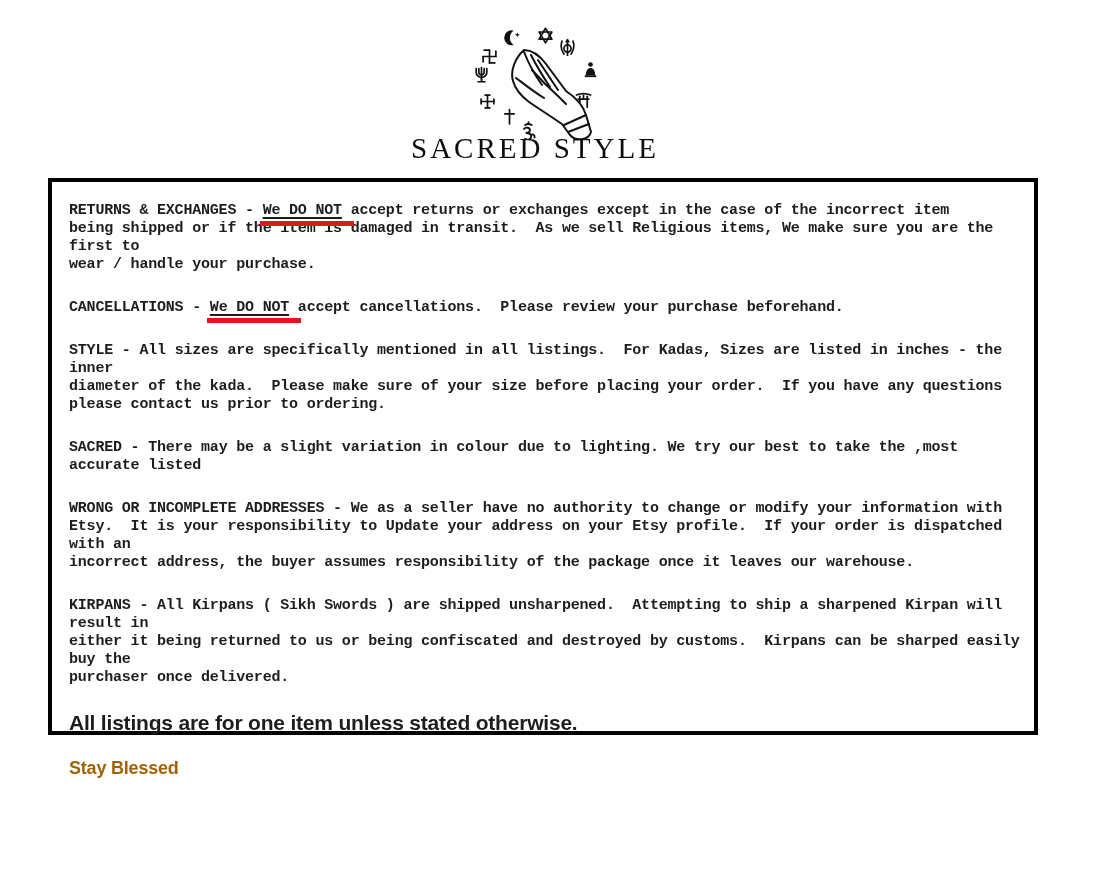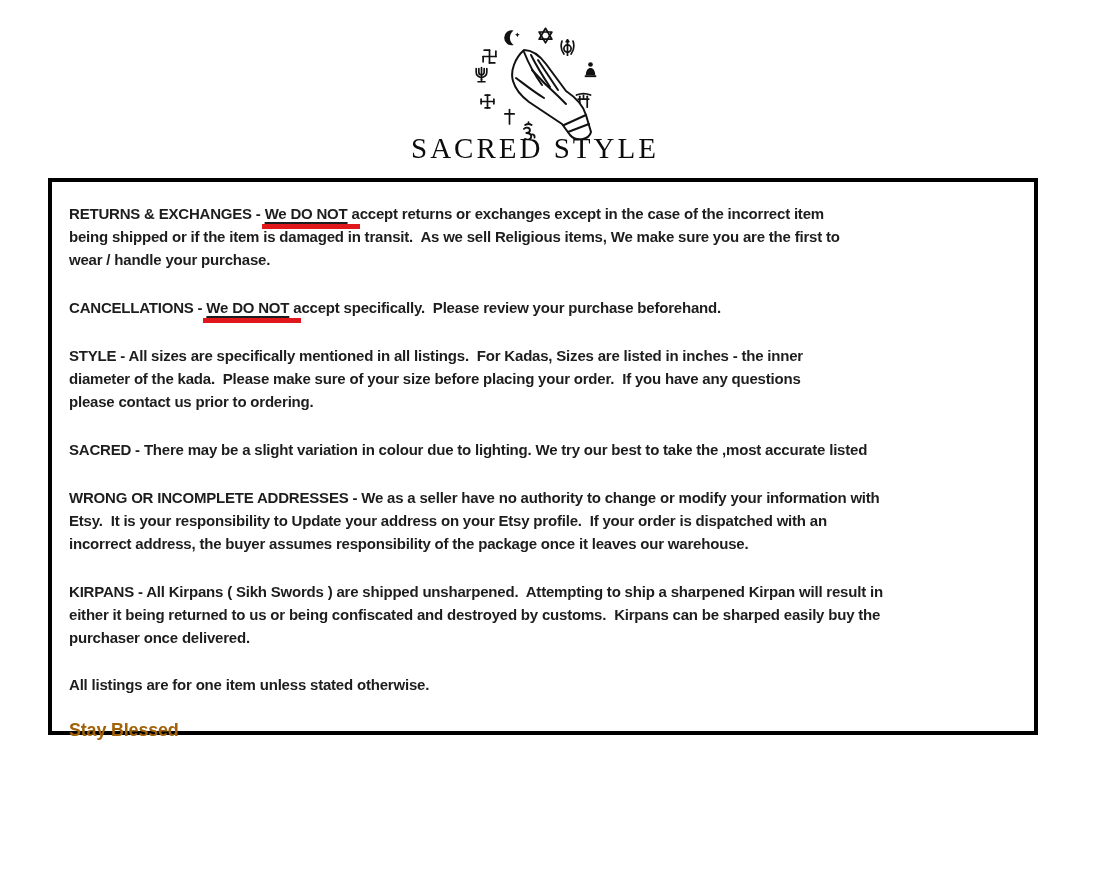--- a/index.html
+++ b/index.html
@@ -33,37 +33,38 @@
   }
   
   .policy-box {
     position:absolute; left:48px; top:178px;
     width:990px; height:557px;
     border:4px solid #000;
     background:#fff;
     padding:20px 8px 0 17px;
   }
   .policy {
-    font-size:15px; font-weight:bold; line-height:23px;
+    font-size:15px; font-weight:bold; line-height:18px;
     letter-spacing:-0.2px; color:#1d1d1d;
     white-space:pre-wrap;
     margin:0 0 25px 0;
+    font-family:Liberation Mono, monospace;
   }
   .donot {
     position:relative;
     text-decoration:underline;
     text-decoration-thickness:1.5px;
     text-underline-offset:3px;
   }
   .donot::after {
     content:""; position:absolute; left:-3px; right:-12px; bottom:-7px;
     height:5px; background:#e0181c;
   }
   .footnote {
-    font-size:15px; font-weight:bold; line-height:21px; letter-spacing:-0.2px;
+    font-size:21px; font-weight:bold; line-height:21px; letter-spacing:-0.2px;
     color:#1d1d1d; margin:0 0 25px 0;
   }
   .signoff {
     font-size:18px; font-weight:bold; color:#a16207; letter-spacing:-0.2px;
   }
   .ink { stroke:#111; fill:none; stroke-width:1.6; stroke-linecap:round; stroke-linejoin:round; }
 </style>
 </head>
 <body>
 
@@ -196,21 +197,21 @@
 
   <div class="brand-title">SACRED STYLE</div>
 </div>
 
 <div class="policy-box">
 
   <p class="policy"><span>RETURNS &amp; EXCHANGES</span><span> - </span><span class="donot">We DO NOT</span><span> accept returns or exchanges except in the case of the incorrect item
 being shipped or if the item is damaged in transit.  As we sell Religious items, We make sure you are the first to
 wear / handle your purchase.</span></p>
 
-  <p class="policy"><span>CANCELLATIONS</span><span> - </span><span class="donot">We DO NOT</span><span> accept specifically.  Please review your purchase beforehand.</span></p>
+  <p class="policy"><span>CANCELLATIONS</span><span> - </span><span class="donot">We DO NOT</span><span> accept cancellations.  Please review your purchase beforehand.</span></p>
 
   <p class="policy"><span>STYLE</span><span> - </span><span>All sizes are specifically mentioned in all listings.  For Kadas, Sizes are listed in inches - the inner
 diameter of the kada.  Please make sure of your size before placing your order.  If you have any questions
 please contact us prior to ordering.</span></p>
 
   <p class="policy"><span>SACRED</span><span> - </span><span>There may be a slight variation in colour due to lighting. We try our best to take the ,most accurate listed</span></p>
 
   <p class="policy"><span>WRONG OR INCOMPLETE ADDRESSES</span><span> - </span><span>We as a seller have no authority to change or modify your information with
 Etsy.  It is your responsibility to Update your address on your Etsy profile.  If your order is dispatched with an
 incorrect address, the buyer assumes responsibility of the package once it leaves our warehouse.</span></p>

